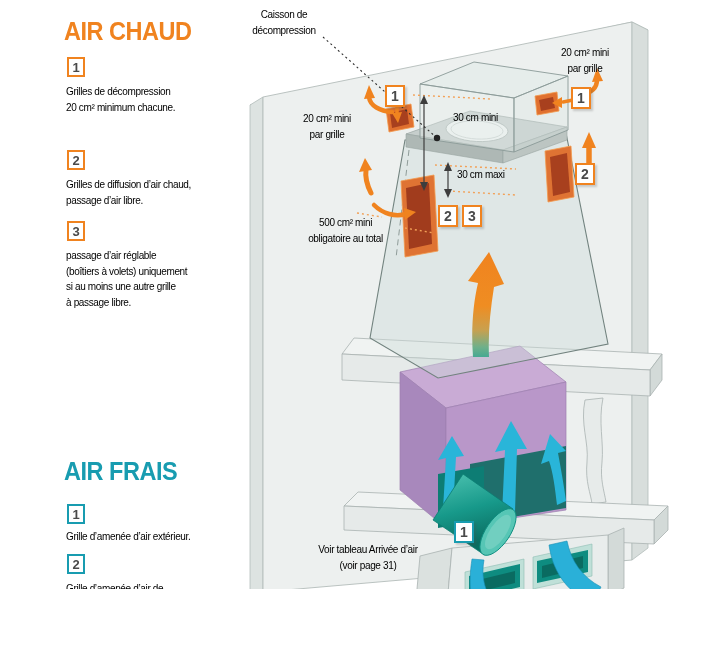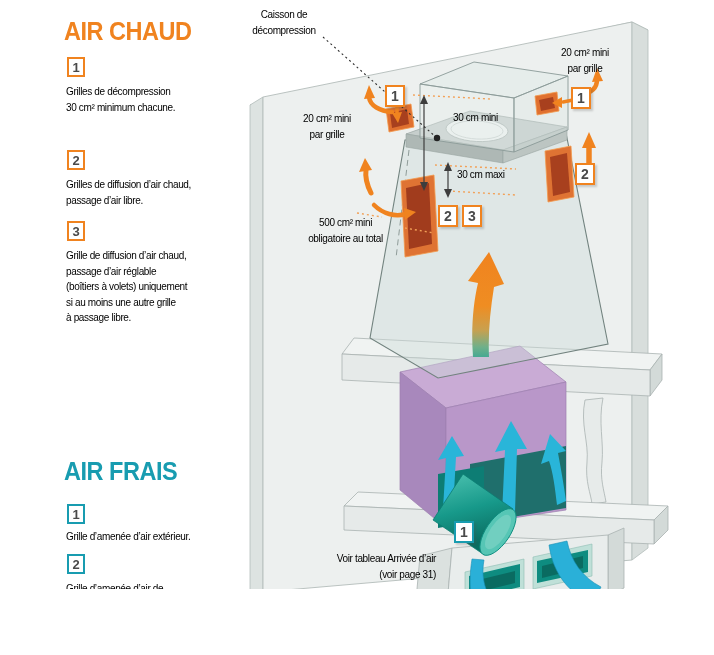--- a/index.html
+++ b/index.html
@@ -14,21 +14,21 @@
             display:flex; align-items:center; justify-content:center;
             font-size:13px; font-weight:bold; color:#4a4a4a; }
   .numbox.fresh { border-color:#189cb0; }
   .badge { position:absolute; z-index:4; width:20px; height:22px; background:#fff; border:2px solid #f0831f;
            display:flex; align-items:center; justify-content:center;
            font-size:14px; font-weight:bold; color:#4a4a4a; box-shadow:1.5px 2px 2px rgba(80,80,80,0.25); }
   .badge.fresh { border-color:#189cb0; }
   .lbl { text-align:center; }
   .lbl div { white-space:nowrap; }
   .italic { }
-  .right { text-align:right;margin-top:9px; }
+  .right { text-align:center; }
 </style>
 </head>
 <body>
 
 <div id="canvas">
 
   <svg id="art" width="714" height="655" viewBox="0 0 714 655">
     <defs>
       <linearGradient id="flameGrad" gradientUnits="userSpaceOnUse" x1="480" y1="252" x2="480" y2="360">
         <stop offset="0" stop-color="#f0831f"></stop>
@@ -185,32 +185,31 @@
       <path d="M323,37 L437,138" fill="none" stroke="#2e2e2e" stroke-width="1.1" stroke-dasharray="2,3"></path>
       <circle cx="437" cy="138" r="3.2" fill="#222"></circle>
     </g>
   </svg>
 
   <div class="txt title hot-c" style="left:64px; top:24px;">AIR CHAUD</div>
 
   <div class="numbox" style="left:67px; top:57px;">1</div>
   <div class="txt" style="left:66px; top:84px; width:195px;">
     <div>Grilles de décompression</div>
-    <div>30 cm² minimum chacune.</div>
+    <div>20 cm² minimum chacune.</div>
   </div>
 
   <div class="numbox" style="left:67px; top:150px;">2</div>
   <div class="txt" style="left:66px; top:177px; width:195px;">
     <div>Grilles de diffusion d’air chaud,</div>
     <div>passage d’air libre.</div>
   </div>
 
   <div class="numbox" style="left:67px; top:221px;">3</div>
   <div class="txt" style="left:66px; top:248px; width:195px;">
-    <div>Grille de diffusion d’air chaud,</div>
     <div>passage d’air réglable</div>
     <div>(boîtiers à volets) uniquement</div>
     <div>si au moins une autre grille</div>
     <div>à passage libre.</div>
   </div>
 
   <div class="txt title fresh-c" style="left:64px; top:464px;">AIR FRAIS</div>
 
   <div class="numbox fresh" style="left:67px; top:504px;">1</div>
   <div class="txt" style="left:66px; top:529px; width:195px;">

